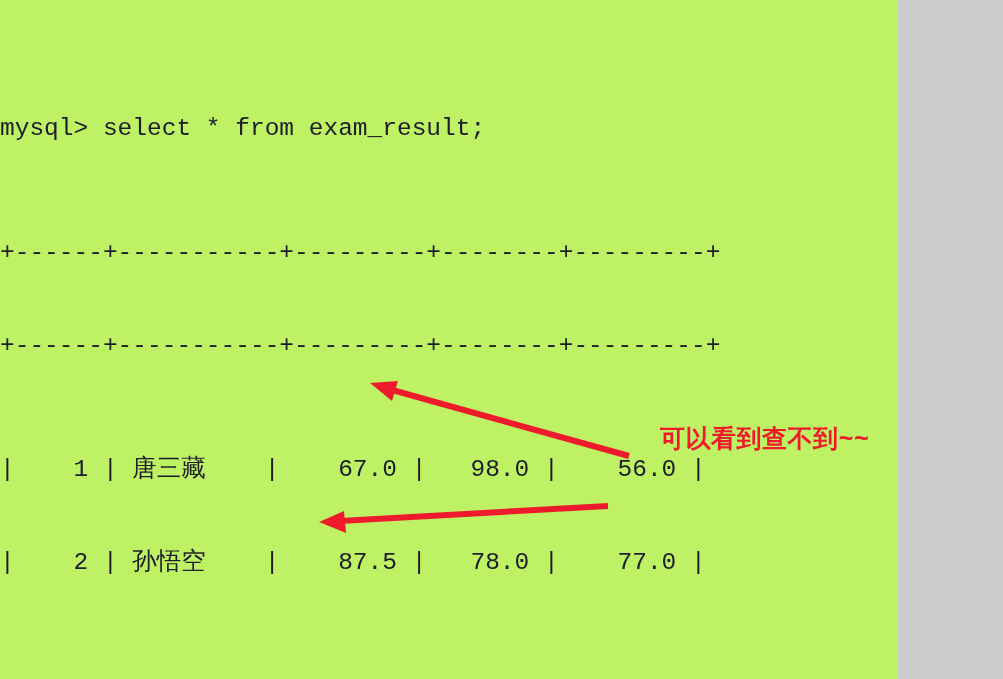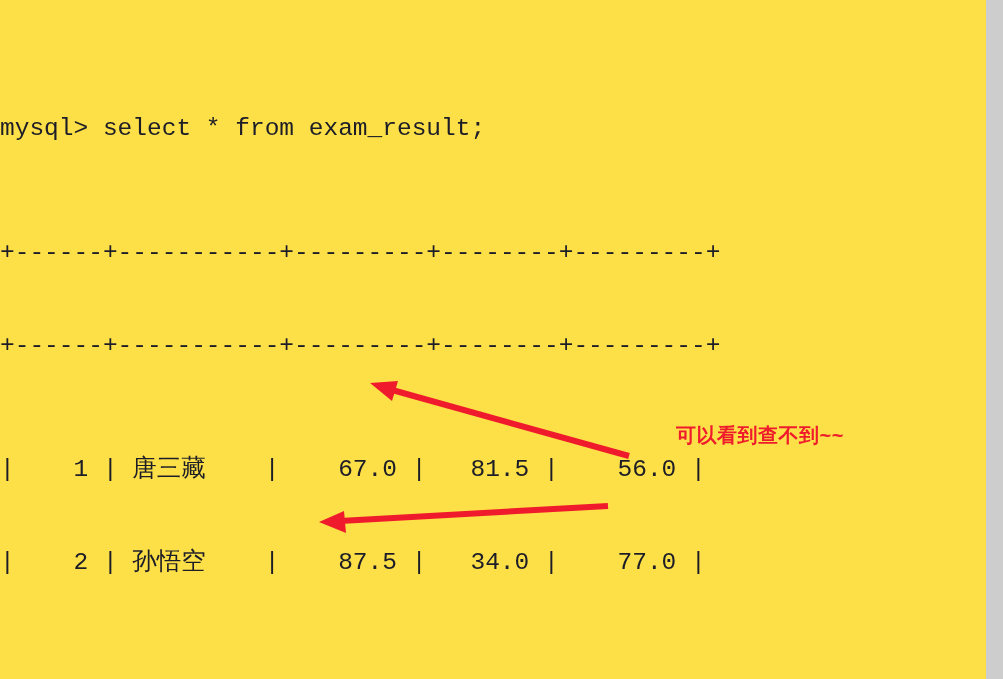--- a/index.html
+++ b/index.html
@@ -8,23 +8,23 @@
   }
   body {
     width: 1003px;
     height: 679px;
     background: #cdcdcd;
     overflow: hidden;
     font-family: "Liberation Mono", "DejaVu Sans Mono", monospace;
   }
   #screen {
     position: relative;
-    width: 986px;
+    width: 898px;
     height: 679px;
-    background: #fde047;
+    background: #bef264;
   }
   .term {
     position: absolute;
     top: 0;
     left: 0;
     width: 1003px;
     padding: 20px 0 0 0;
     box-sizing: border-box;
     font-family: "Liberation Mono", "DejaVu Sans Mono", monospace;
     font-size: 24.5px;
@@ -32,25 +32,25 @@
     color: #1d1d28;
     white-space: pre;
     letter-spacing: 0px;
   }
   .line {
     height: 31px;
     white-space: pre;
   }
   .annot-text {
     position: absolute;
-    left: 676px;
+    left: 660px;
     top: 422px;
     color: #ef1b2c;
-    font-family: Liberation Sans, sans-serif;
-    font-size: 20px;
+    font-family: Liberation Mono, monospace;
+    font-size: 25px;
     font-weight: bold;
     letter-spacing: 0.5px;
     white-space: pre;
   }
   .arrows {
     position: absolute;
     left: 0;
     top: 0;
     width: 1003px;
     height: 679px;
@@ -62,22 +62,22 @@
 
 <div id="screen">
 
   <div class="term">
 
     <div class="line"><span>mysql&gt; </span><span>select * from exam_result;</span></div>
 
     <div class="line">+------+-----------+---------+--------+---------+</div>
     <div class="line">+------+-----------+---------+--------+---------+</div>
 
-    <div class="line">|    1 | 唐三藏    |    67.0 |   81.5 |    56.0 |</div>
-    <div class="line">|    2 | 孙悟空    |    87.5 |   34.0 |    77.0 |</div>
+    <div class="line">|    1 | 唐三藏    |    67.0 |   98.0 |    56.0 |</div>
+    <div class="line">|    2 | 孙悟空    |    87.5 |   78.0 |    77.0 |</div>
     
     
     
     
     
     
 
     
     
 

